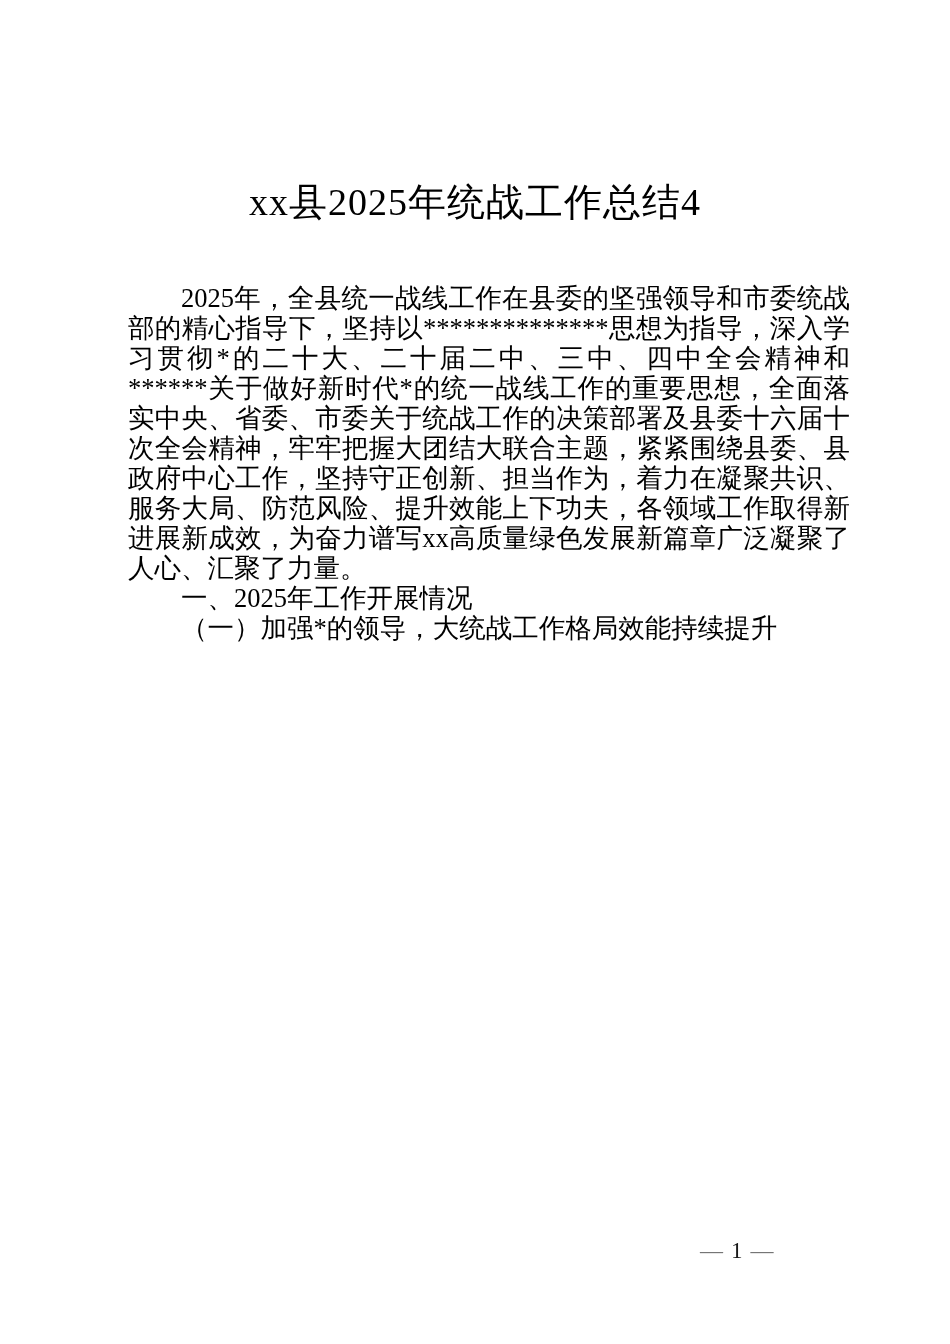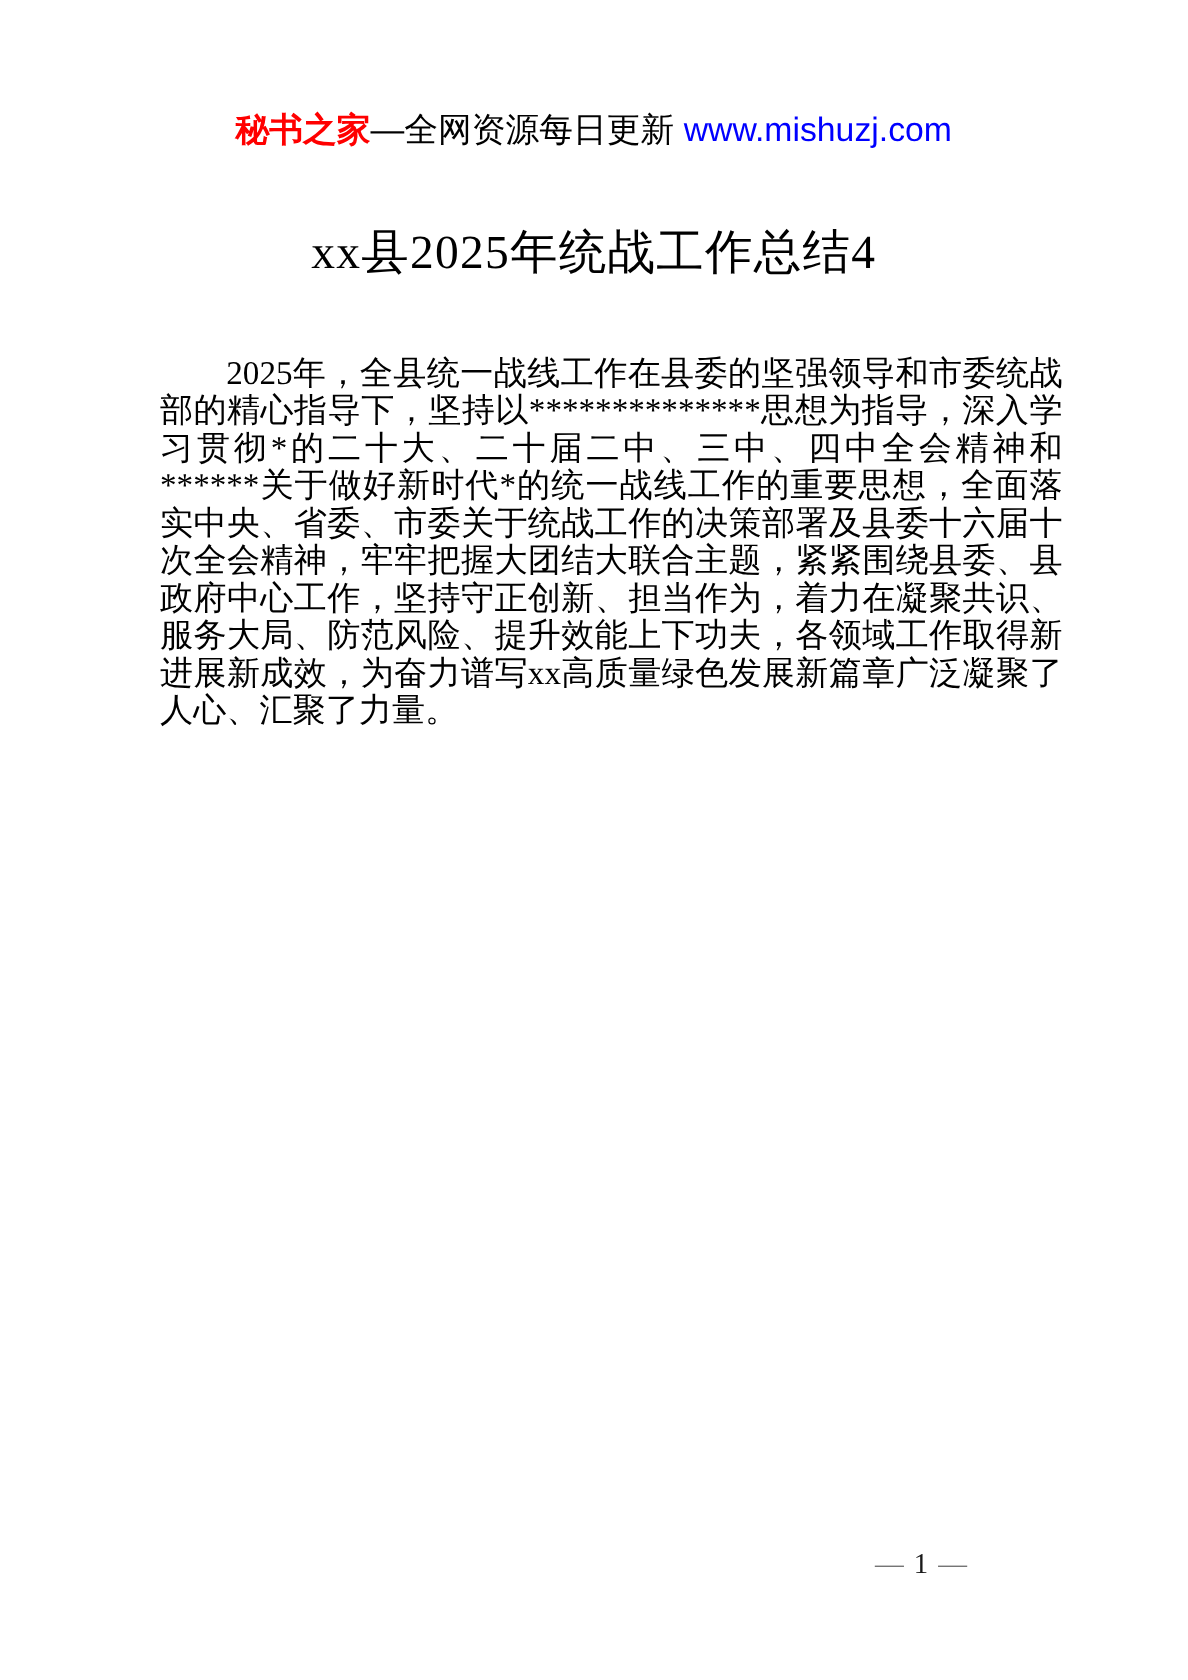--- a/index.html
+++ b/index.html
@@ -84,27 +84,26 @@
   .footer-num {
     color: #1a1a1a;
     padding: 0 8px;
   }
 </style>
 </head>
 <body>
 
 <div class="page">
 
-  <div class="doc-header">
-    <span class="brand" style="color: rgb(255, 0, 0);">秘书之家</span><span class="tagline" style="color: rgb(0, 0, 0);">—全网资源每日更新 </span><span class="url" style="color: rgb(0, 0, 255);">www.mishuzj.com</span>
-  </div>
 
   <h1 class="doc-title">xx县2025年统战工作总结4</h1>
 
   <div class="doc-body" id="doc-body">
       <p class="para body">2025年，全县统一战线工作在县委的坚强领导和市委统战部的精心指导下，坚持以**************思想为指导，深入学习贯彻*的二十大、二十届二中、三中、四中全会精神和******关于做好新时代*的统一战线工作的重要思想，全面落实中央、省委、市委关于统战工作的决策部署及县委十六届十次全会精神，牢牢把握大团结大联合主题，紧紧围绕县委、县政府中心工作，坚持守正创新、担当作为，着力在凝聚共识、服务大局、防范风险、提升效能上下功夫，各领域工作取得新进展新成效，为奋力谱写xx高质量绿色发展新篇章广泛凝聚了人心、汇聚了力量。</p>
+      <p class="para heading-1">一、2025年工作开展情况</p>
+      <p class="para heading-2">（一）加强*的领导，大统战工作格局效能持续提升</p>
     </div>
 
   <div class="doc-footer">
     <span class="footer-dash">—</span><span class="footer-num">1</span><span class="footer-dash">—</span>
   </div>
 
 </div>
 
 </body></html>

